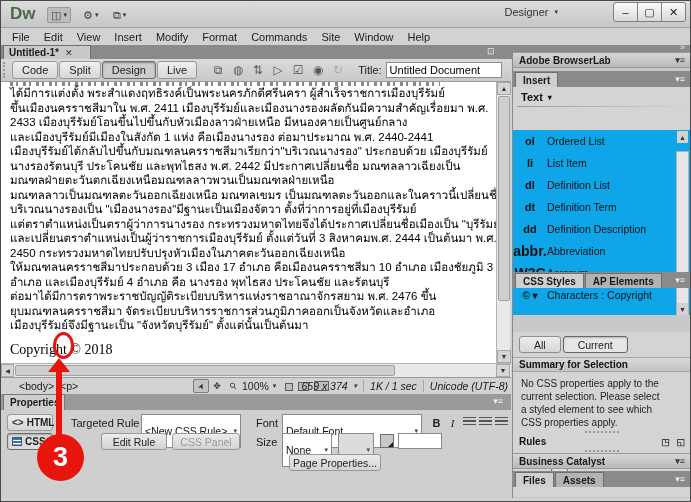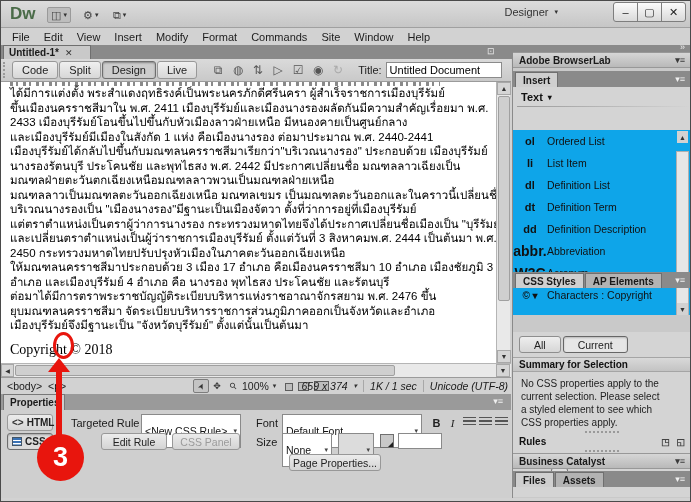--- a/index.html
+++ b/index.html
@@ -63,21 +63,21 @@
   .vthumb { position:absolute; left:1px; top:14px; width:12px; height:205px; background:#cfcfcf; border:1px solid #a0a0a0; border-radius:2px; }
   .hscroll { position:absolute; left:0; top:362px; width:510px; height:14px; background:#e9e9e9; border-top:1px solid #b5b5b5; }
   .hbtn { position:absolute; top:0; width:13px; height:13px; background:#d5d5d5; border:1px solid #a8a8a8;
     font-size:8px; color:#333; display:flex; align-items:center; justify-content:center; }
   .hthumb { position:absolute; left:14px; top:1px; width:380px; height:11px; background:#cfcfcf; border:1px solid #a0a0a0; border-radius:2px; }
   .corner { position:absolute; left:495px; top:0; width:14px; height:13px; background:#d5d5d5; border:1px solid #a8a8a8;
     font-size:7px; color:#333; display:flex; align-items:center; justify-content:center;}
   
   .statusbar { position:absolute; left:0; top:376px; width:510px; height:17px; background:#d2d2d2;
     border-top:1px solid #9b9b9b; display:flex; align-items:center; font-size:10.5px; }
-  .tagsel { margin-left:6px; color:#1a1a1a; display:flex; gap:6px; }
+  .tagsel { margin-left:18px; color:#1a1a1a; display:flex; gap:6px; }
   .st-tools { position:absolute; left:192px; display:flex; }
   .st-tool { width:16px; height:14px; display:flex; align-items:center; justify-content:center; color:#333; font-size:9px; }
   .st-tool.sel { background:#c4c4c4; border:1px solid #7d7d7d; border-radius:2px; }
   .st-zoom { position:absolute; left:241px; display:flex; align-items:center; gap:4px;justify-content:space-between; }
   .mon { display:inline-block; border:1px solid #5c5c5c; background:#bdbdbd; }
   .st-right { position:absolute; right:3px; display:flex; align-items:center; gap:6px; color:#1a1a1a;font-style:italic; }
   .vsep { width:1px; height:12px; background:#a8a8a8; }
   .car { font-size:7px; color:#333; }
   
   .props-strip { position:absolute; left:0; top:393px; width:510px; height:16px; background:#9a9a9a; }

